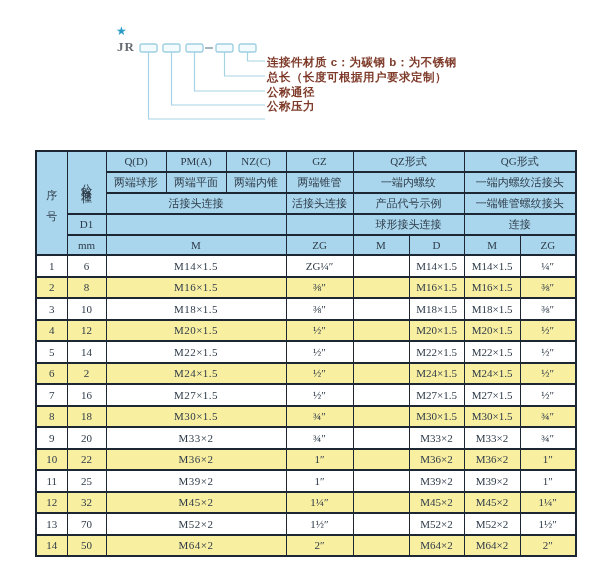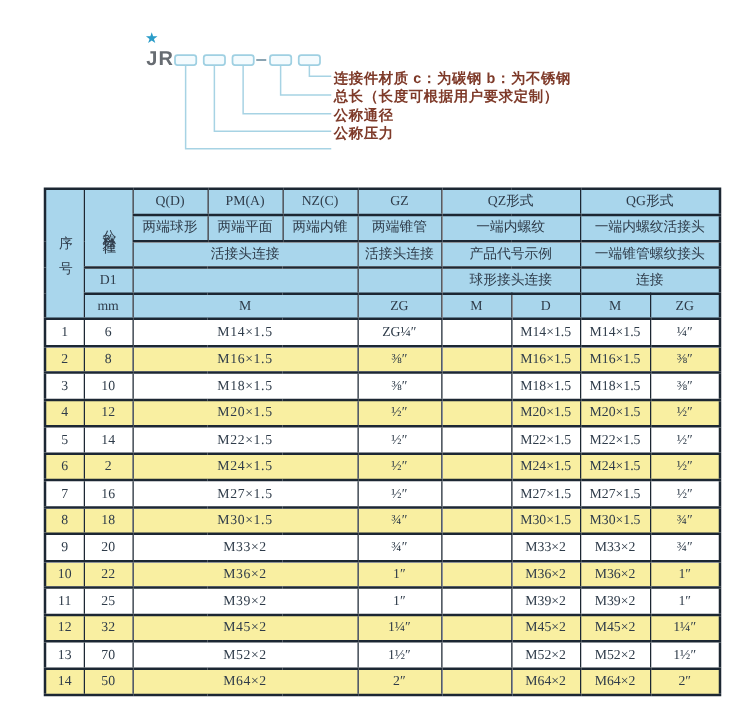--- a/index.html
+++ b/index.html
@@ -6,21 +6,21 @@
   #stage {
     position:relative; width:600px; height:567px; background:#ffffff;
     font-family:"Liberation Sans", sans-serif; overflow:hidden;
   }
   
   .abs { position:absolute; white-space:nowrap; }
   #diagram-svg { position:absolute; left:0; top:0; }
   .star { color:var(--star,#2a9cc8); font-size:12px; }
   .diag-title { left:130px; top:20px; font-size:12.5px; font-weight:bold; color:#3f4346; letter-spacing:1px; }
   .star-wrap { left:116px; top:21px; }
-  .jr { left:117px; top:39px; font-size:16px; font-weight:bold; color:var(--jr,#676c72); letter-spacing:1px; }
+  .jr { left:117px; top:39px; font-size:13px; font-weight:bold; color:var(--jr,#676c72); letter-spacing:1px;font-family:Liberation Serif, serif; }
   .diag-label { left:267px; font-size:11.5px; font-weight:bold; color:var(--label-text,#7e3a29); letter-spacing:0.5px; }
   .dl-0 { top:55px; } .dl-1 { top:70px; } .dl-2 { top:85px; } .dl-3 { top:99px; } .dl-4 { top:113px; }
   
   .table-title {
     left:37px; top:124px; font-size:17px; font-weight:bold; color:var(--title-text,#111);
     font-family:"Liberation Serif", serif; letter-spacing:2.5px;
   }
   
   table.ref {
     position:absolute; left:35px; top:150px; width:540px;

